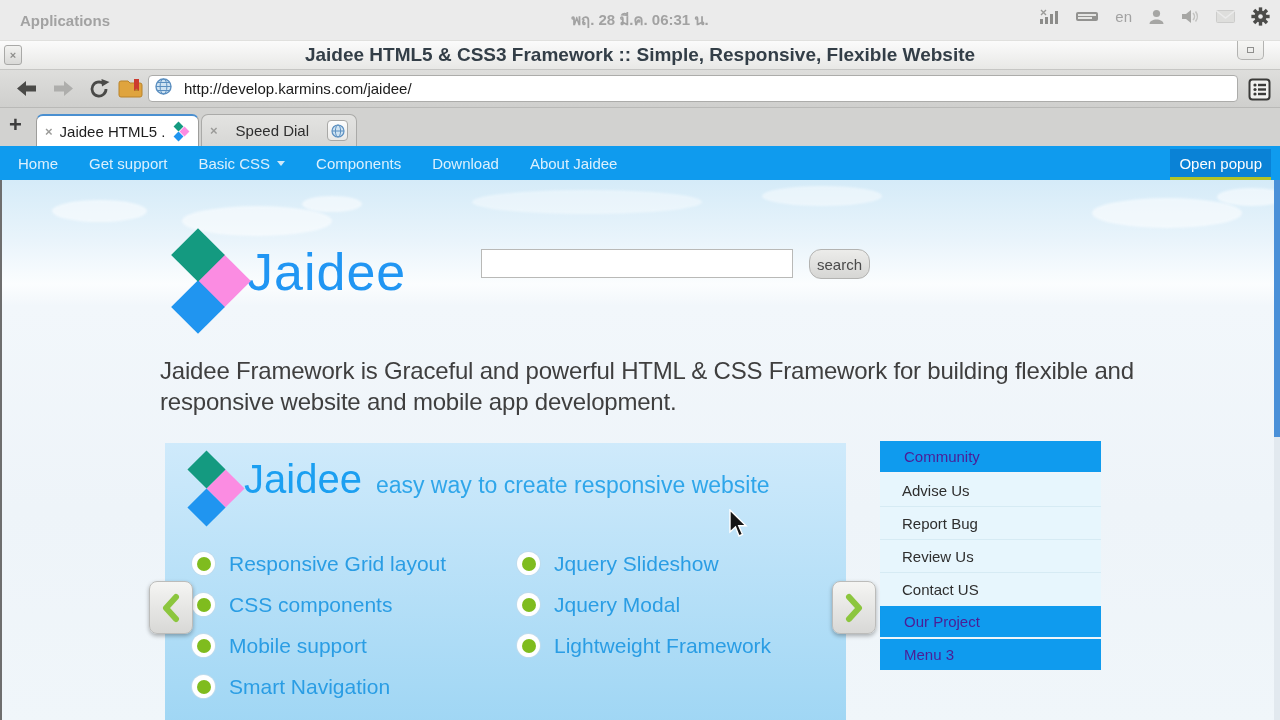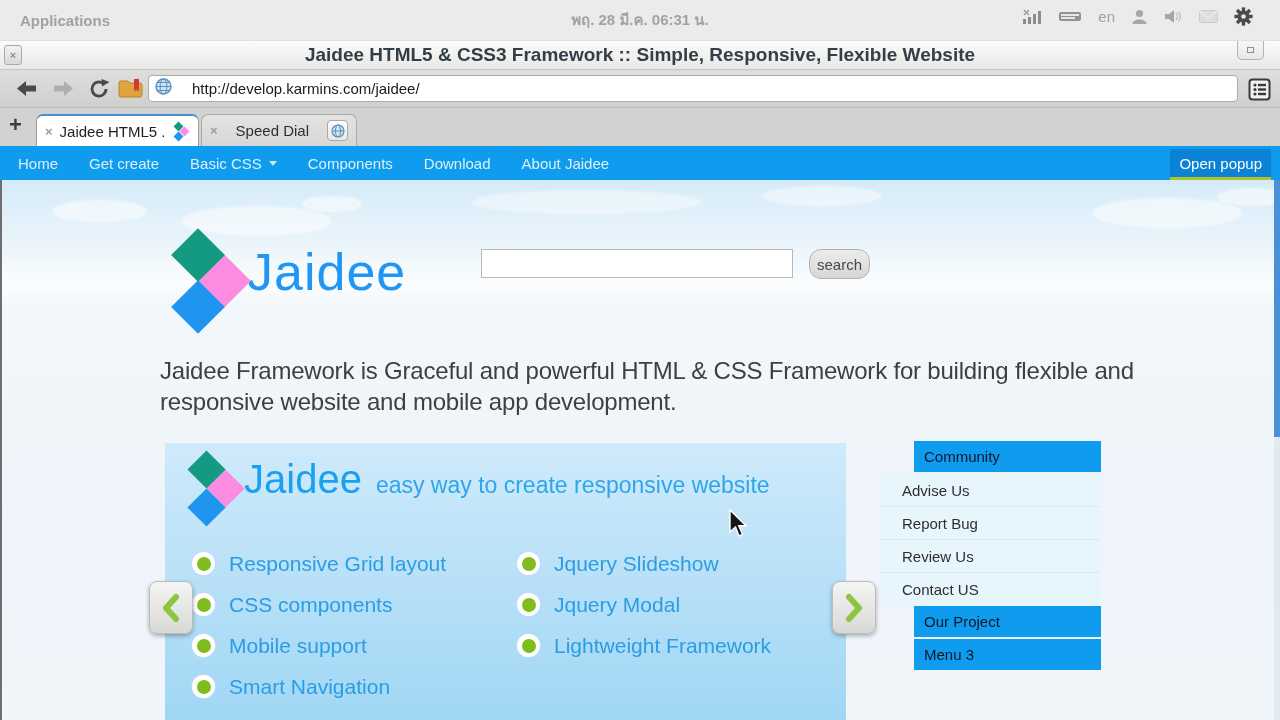--- a/index.html
+++ b/index.html
@@ -2,35 +2,35 @@
 <html><head>
 <meta charset="utf-8">
 <style>
   * { margin:0; padding:0; box-sizing:border-box; }
   html,body { width:1280px; height:720px; overflow:hidden; font-family:"Liberation Sans",sans-serif; background:#d2d2d0; }
 
   
   #system-bar { height:41px; background:#ebebeb; border-bottom:1px solid #e0e0de; position:relative; display:flex; align-items:center; }
   .apps-label { margin-left:20px; font-size:15px; font-weight:bold; color:#a2a2a2; }
   .clock { position:absolute; left:50%; transform:translateX(-50%); font-size:15px; font-weight:bold; color:#a2a2a2; }
-  .status-icons { position:absolute; right:27px; top:0; height:33px; display:flex; align-items:center; gap:16px; }
+  .status-icons { position:absolute; right:10px; top:0; height:33px; display:flex; align-items:center; gap:16px; }
   .lang-label { font-size:15px; color:#a2a2a2; }
   .sicon { display:flex; align-items:center; }
 
   
   #title-bar { height:29px; background:linear-gradient(#fbfbfb,#e8e8e6); border-bottom:1px solid #c6c6c4; position:relative; }
   .win-close { position:absolute; left:4px; top:4px; width:18px; height:20px; background:linear-gradient(#f2f2f0,#d9d9d7); border:1px solid #a9a9a7; border-radius:3px; color:#8d8d8b; font-size:11px; font-weight:bold; display:flex; align-items:center; justify-content:center; }
   .win-title { text-align:center; line-height:28px; font-size:19px; font-weight:bold; color:#333e47; }
   .win-corner-btn { position:absolute; right:16px; top:0; width:27px; height:19px; background:linear-gradient(#f6f6f4,#e7e7e5); border:1px solid #b3b3b1; border-top:none; border-radius:0 0 5px 5px; display:flex; align-items:center; justify-content:center; }
   .win-corner-btn i { width:7px; height:6px; border:1px solid #8f8f8d; display:block; }
 
   
   #toolbar { height:38px; background:linear-gradient(#dededc,#cfcfcd); border-bottom:1px solid #b9b9b7; position:relative; }
   .tbtn { position:absolute; top:8px; }
-  #url-bar { position:absolute; left:148px; top:5px; width:1090px; height:27px; background:#fff; border:1px solid #acacaa; border-radius:4px; display:flex; align-items:center; padding-left:6px; gap:20px; }
+  #url-bar { position:absolute; left:148px; top:5px; width:1090px; height:27px; background:#fff; border:1px solid #acacaa; border-radius:4px; display:flex; align-items:center; padding-left:6px; gap:12px; }
   #url-input { border:none; outline:none; flex:1; font-size:15px; color:#1b1b1b; font-family:"Liberation Sans",sans-serif; background:transparent; }
   .panel-btn { position:absolute; right:8px; top:7px; }
 
   
   #tab-bar { height:38px; background:#d2d2d0; position:relative; }
   .newtab-btn { position:absolute; left:9px; top:4px; font-size:22px; font-weight:bold; color:#3d3d3d; }
   .tab { position:absolute; top:6px; height:32px; display:flex; align-items:center; padding:0 8px; gap:7px; border-radius:7px 7px 0 0; }
   .tab-active { left:36px; width:163px; background:#fff; border:1px solid #9d9d9b; border-bottom:none; border-top:2px solid #4a8fd0; z-index:2; }
   .tab-inactive { left:201px; width:156px; background:linear-gradient(#e3e3e1,#d7d7d5); border:1px solid #aaaaa8; border-bottom:none; }
   .tab-close { color:#9b9b99; font-size:13px; font-weight:bold; }
@@ -71,21 +71,21 @@
   .feat-row { height:41px; display:flex; align-items:center; gap:14px; }
   .dot { width:23px; height:23px; border-radius:50%; background:#fff; box-shadow:0 0 0 1px #bfdcee; display:flex; align-items:center; justify-content:center; flex:none; }
   .dot i { width:14px; height:14px; border-radius:50%; background:#7fbc1e; display:block; }
   .feat-label { font-size:21px; color:#2a9de4; white-space:nowrap; }
 
   .slide-arrow { position:absolute; top:401px; width:44px; height:53px; background:linear-gradient(#f5f5f3,#d8d8d6); border:1px solid #bcbcba; border-radius:8px; box-shadow:0 2px 4px rgba(0,0,0,.3); display:flex; align-items:center; justify-content:center; z-index:5; }
   #arrow-left { left:147px; } #arrow-right { left:830px; }
 
   
   #side-menu { position:absolute; left:878px; top:261px; width:221px; }
-  .menu-header { height:31px; line-height:31px; background:#0f9bee; color:#0f172a; font-size:15px; padding-left:10px; margin-bottom:2px;margin-left:34px; }
+  .menu-header { height:31px; line-height:31px; background:#0f9bee; color:#4c1d95; font-size:15px; padding-left:24px; margin-bottom:2px; }
   .menu-items { background:#e7f6fd; margin-bottom:0; }
   .menu-item { height:33px; line-height:33px; padding-left:22px; font-size:15px; color:#2e2e2e; border-bottom:1px solid #d6ebf4; }
   .menu-item:last-child { border-bottom:none; }
 
   
   .scroll-track { position:absolute; right:0; top:0; bottom:0; width:6px; background:#e2e9ef; }
   .scroll-thumb { position:absolute; right:0; top:0; width:6px; height:257px; background:#4a90d8; }
 
   #cursor { position:absolute; left:726px; top:329px; z-index:9; }
 </style>
@@ -220,21 +220,21 @@
           <circle cx="7" cy="7" r="6" fill="#cfe3f2" stroke="#5b8fc0" stroke-width="1.2"></circle>
           <ellipse cx="7" cy="7" rx="2.6" ry="6" fill="none" stroke="#5b8fc0"></ellipse>
           <path d="M1,7 h12" stroke="#5b8fc0"></path>
         </svg>
     </span>
   </div>
 </div>
 
 <div id="nav-bar">
   <a class="nav-link">Home</a>
-  <a class="nav-link">Get create</a>
+  <a class="nav-link">Get support</a>
   <a class="nav-link">
       <span>Basic CSS</span>
       <span class="caret-down"></span>
     </a>
   <a class="nav-link">Components</a>
   <a class="nav-link">Download</a>
   <a class="nav-link">About Jaidee</a>
   <button class="popup-btn">Open popup</button>
 </div>
 

